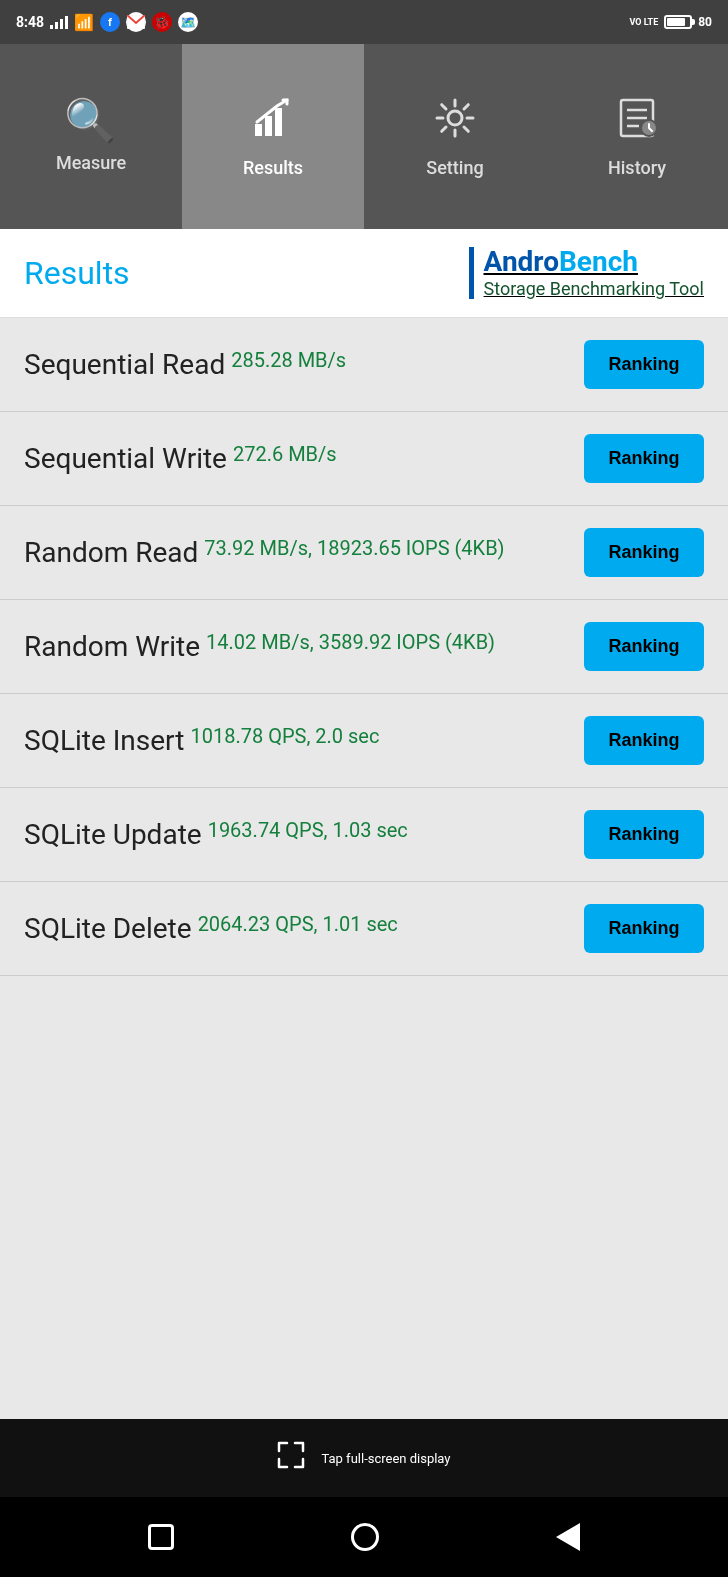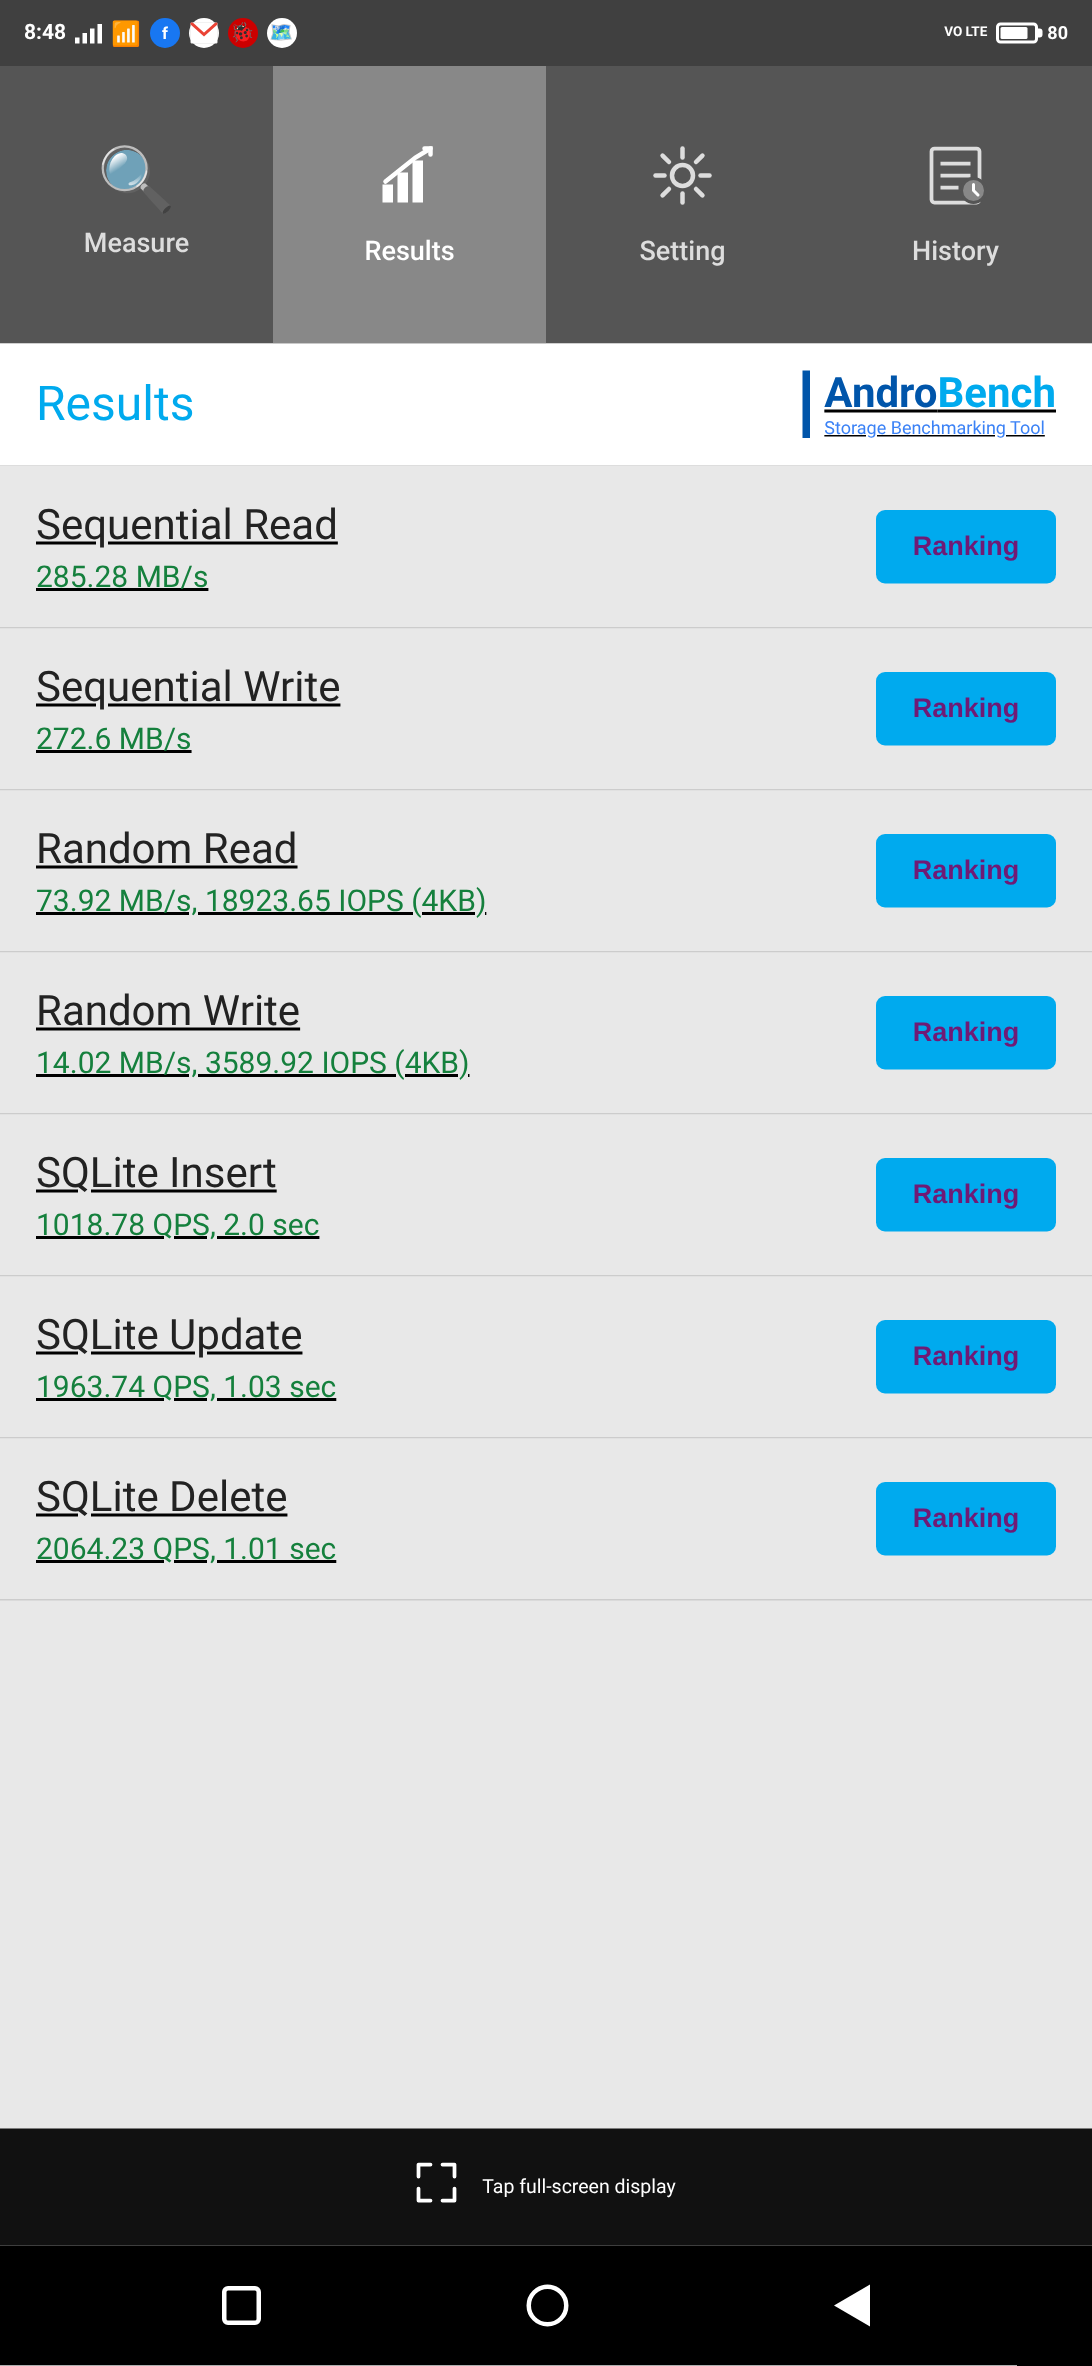--- a/index.html
+++ b/index.html
@@ -157,55 +157,54 @@
     .brand-name {
       font-size: 28px;
       font-weight: bold;
       color: #222;
       line-height: 1.1;
     }
     .brand-name span {
       color: #0055aa;
     }
     .brand-subtitle {
-      font-size: 12px;
-      color: #3b82f6;
+      font-size: 18px;
+      color: #14532d;
     }
 
     
     .results-list {
       flex: 1;
       background: #e8e8e8;
     }
     .result-item {
       display: flex;
       align-items: center;
       justify-content: space-between;
       padding: 22px 24px;
       background: #e8e8e8;
       border-bottom: 1px solid #ccc;
     }
     .result-info {
       display: flex;
-      flex-direction: column;
+      flex-direction: row;
       gap: 6px;
-      text-decoration: underline;
     }
     .result-name {
       font-size: 28px;
       color: #222;
       font-weight: 400;
     }
     .result-value {
       font-size: 20px;
       color: #15803d;
     }
     .ranking-btn {
       background: #00aaee;
-      color: #701a75;
+      color: #000000;
       border: none;
       border-radius: 6px;
       padding: 14px 22px;
       font-size: 18px;
       font-weight: bold;
       cursor: pointer;
       min-width: 120px;
       text-align: center;
     }
 

